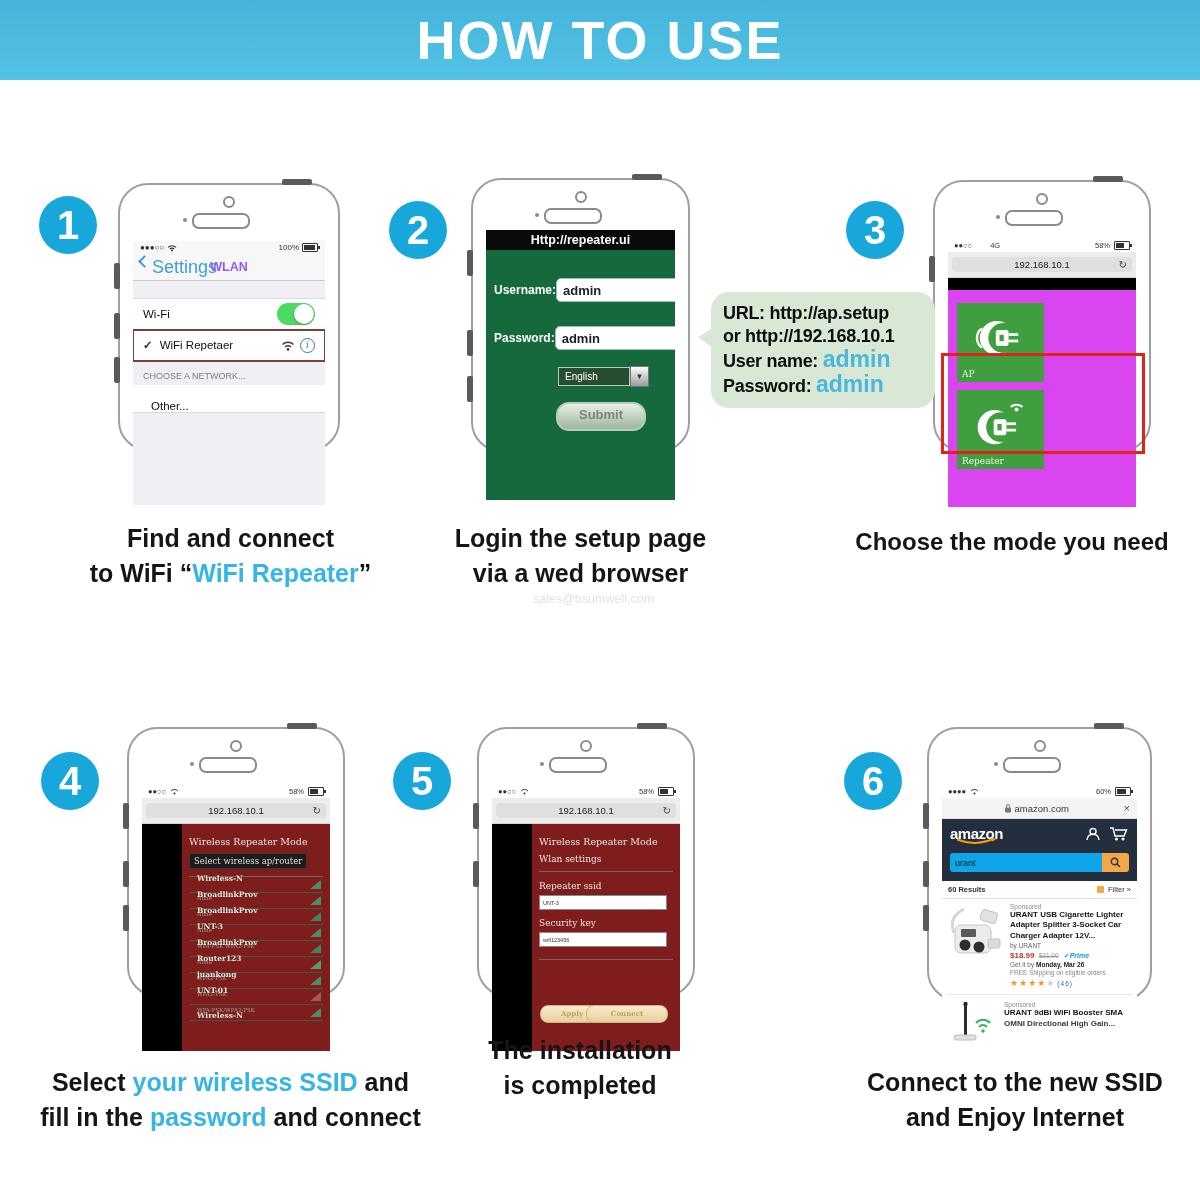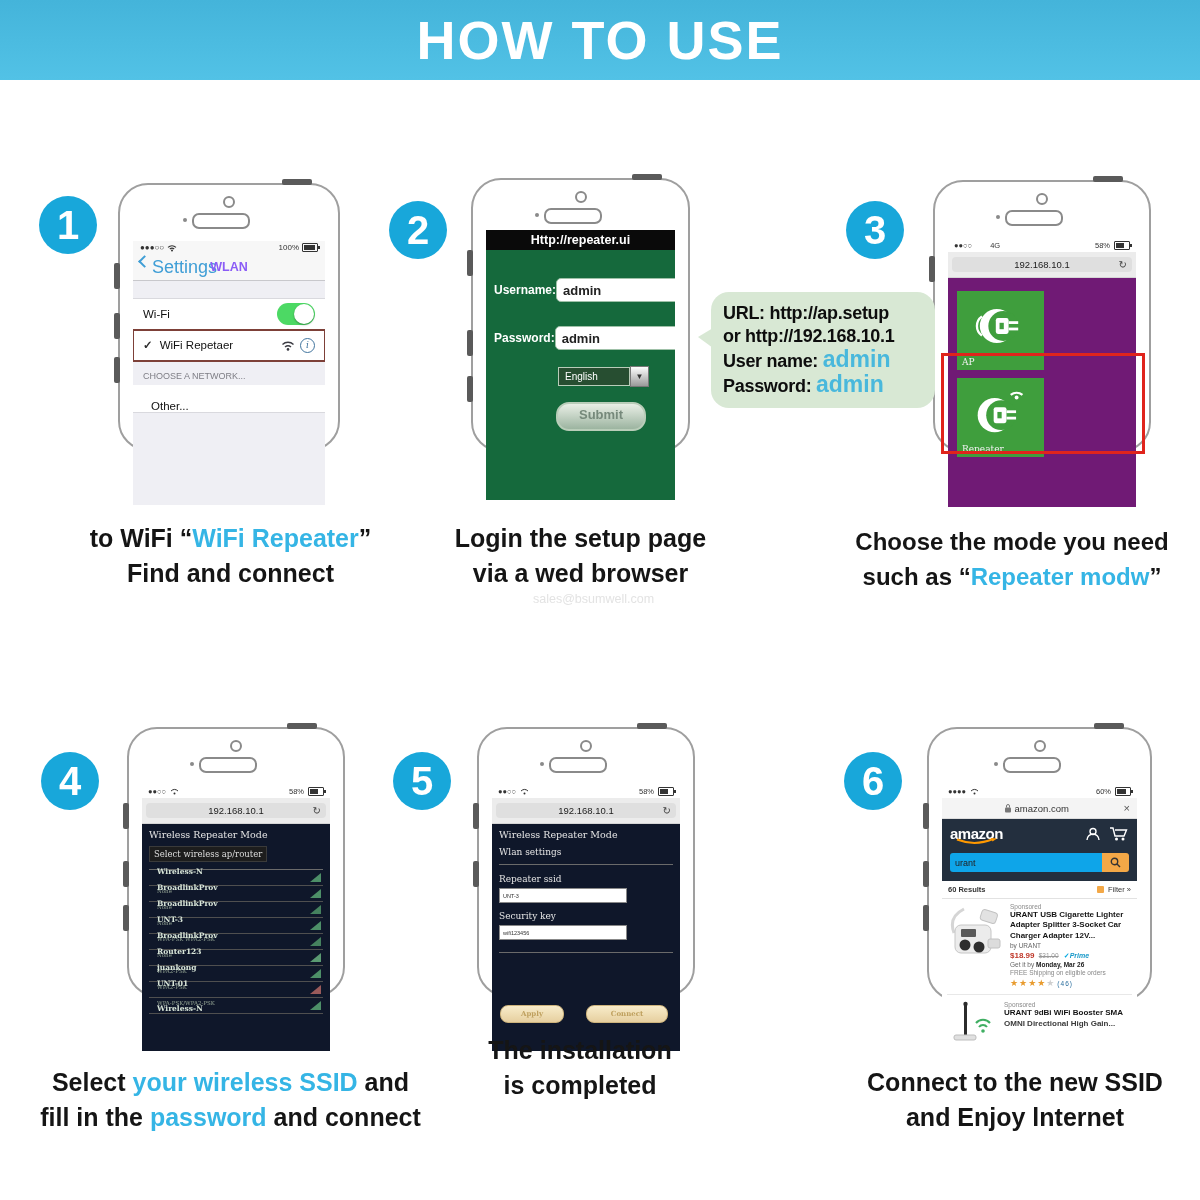--- a/index.html
+++ b/index.html
@@ -71,29 +71,29 @@
   .langbox{width:64px;height:17px;background:#274e31;border:1px solid #b9ccb9;color:#fff;font-size:10px;
            line-height:17px;padding-left:6px;}
   .langbtn{width:17px;height:19px;background:linear-gradient(#fdfdfd,#9a9a9a);border:1px solid #777;
            font-size:8px;line-height:19px;text-align:center;color:#333;}
   .submit{margin:15px 0 0 70px;width:86px;height:25px;border-radius:13px;border:2px solid #b9cdb9;
           background:linear-gradient(#e9efe6,#9cb4a0);color:#76897b;font-weight:bold;font-size:13px;
           text-align:center;line-height:22px;}
 
   
   .modes{height:100%;display:flex;flex-direction:column;background:#000;}
-  .modes .black{position:relative;flex:1;background:#701a75;}
+  .modes .black{position:relative;flex:1;background:#d946ef;margin-top:12px;}
   .tile{position:absolute;left:9px;width:87px;height:79px;background:#3f9e3d;}
   .tile svg{position:absolute;left:10px;top:4px;}
   .tlabel{position:absolute;left:5px;bottom:3px;color:#f2f2f2;font-size:9px;font-family:"DejaVu Serif",serif;}
   .redbox{position:absolute;border:3px solid #e0241c;z-index:6;}
 
   
   .router{height:100%;display:flex;flex-direction:column;background:#000;}
-  .router .black{flex:1;background:#0f172a;padding:5px 7px;font-family:"DejaVu Serif",serif;color:#e4e4e4;}
+  .router .black{flex:1;background:#7f1d1d;padding:12px 7px;font-family:"DejaVu Serif",serif;color:#e4e4e4;margin-left:40px;}
   .rhead{font-size:9.5px;}
   .rsub{font-size:9px;margin-top:7px;}
   .rsubbtn{display:inline-block;font-size:8.5px;background:#1d1d1d;border:1px solid #3a3a3a;
            padding:2px 4px;margin-top:6px;color:#ddd;}
   .rline{border-top:1px solid #6a6a6a;margin-top:7px;}
   .nrow{display:flex;align-items:center;border-bottom:1px solid #4f4f4f;padding:1px 2px 1px 8px;height:13px;}
   .ncol{flex:1;overflow:hidden;}
   .nname{font-size:7.5px;font-weight:bold;color:#d9e6d9;line-height:8px;white-space:nowrap;}
   .nsec{font-size:5.5px;color:#93a393;line-height:6px;white-space:nowrap;}
   .field5{display:block;width:120px;height:13px;background:#fff;border:1px solid #888;font-size:5.5px;
@@ -316,31 +316,30 @@
           </svg>
           <span class="tlabel">Repeater</span>
         </div>
       </div>
     </div>
   </div>
 
   <div class="redbox" style="left:941px;top:353px;width:198px;height:95px;"></div>
 
   <div class="cap" style="left:38px;top:521px;width:385px;">
+    <div>Find and connect</div>
     <div><span>to WiFi </span><span>“</span><span class="hl">WiFi Repeater</span><span>”</span></div>
-    <div>Find and connect</div>
   </div>
   <div class="cap" style="left:408px;top:521px;width:345px;">
     <div>Login the setup page</div>
     <div>via a wed browser</div>
   </div>
   <div class="wm">sales@bsumwell.com</div>
   <div class="cap" style="left:826px;top:524px;width:372px;font-size:24px;">
     <div>Choose the mode you need</div>
-    <div><span>such as </span><span>“</span><span class="hl">Repeater modw</span><span>”</span></div>
   </div>
 
   <div class="phone" style="left:127px;top:727px;width:214px;height:266px;">
     <div class="pbtn"></div>
     <div class="sbtn" style="top:74px;"></div>
     <div class="sbtn" style="top:132px;"></div>
     <div class="sbtn" style="top:176px;"></div>
     <div class="cam"></div>
     <div class="spk"></div>
     <div class="spkdot"></div>

